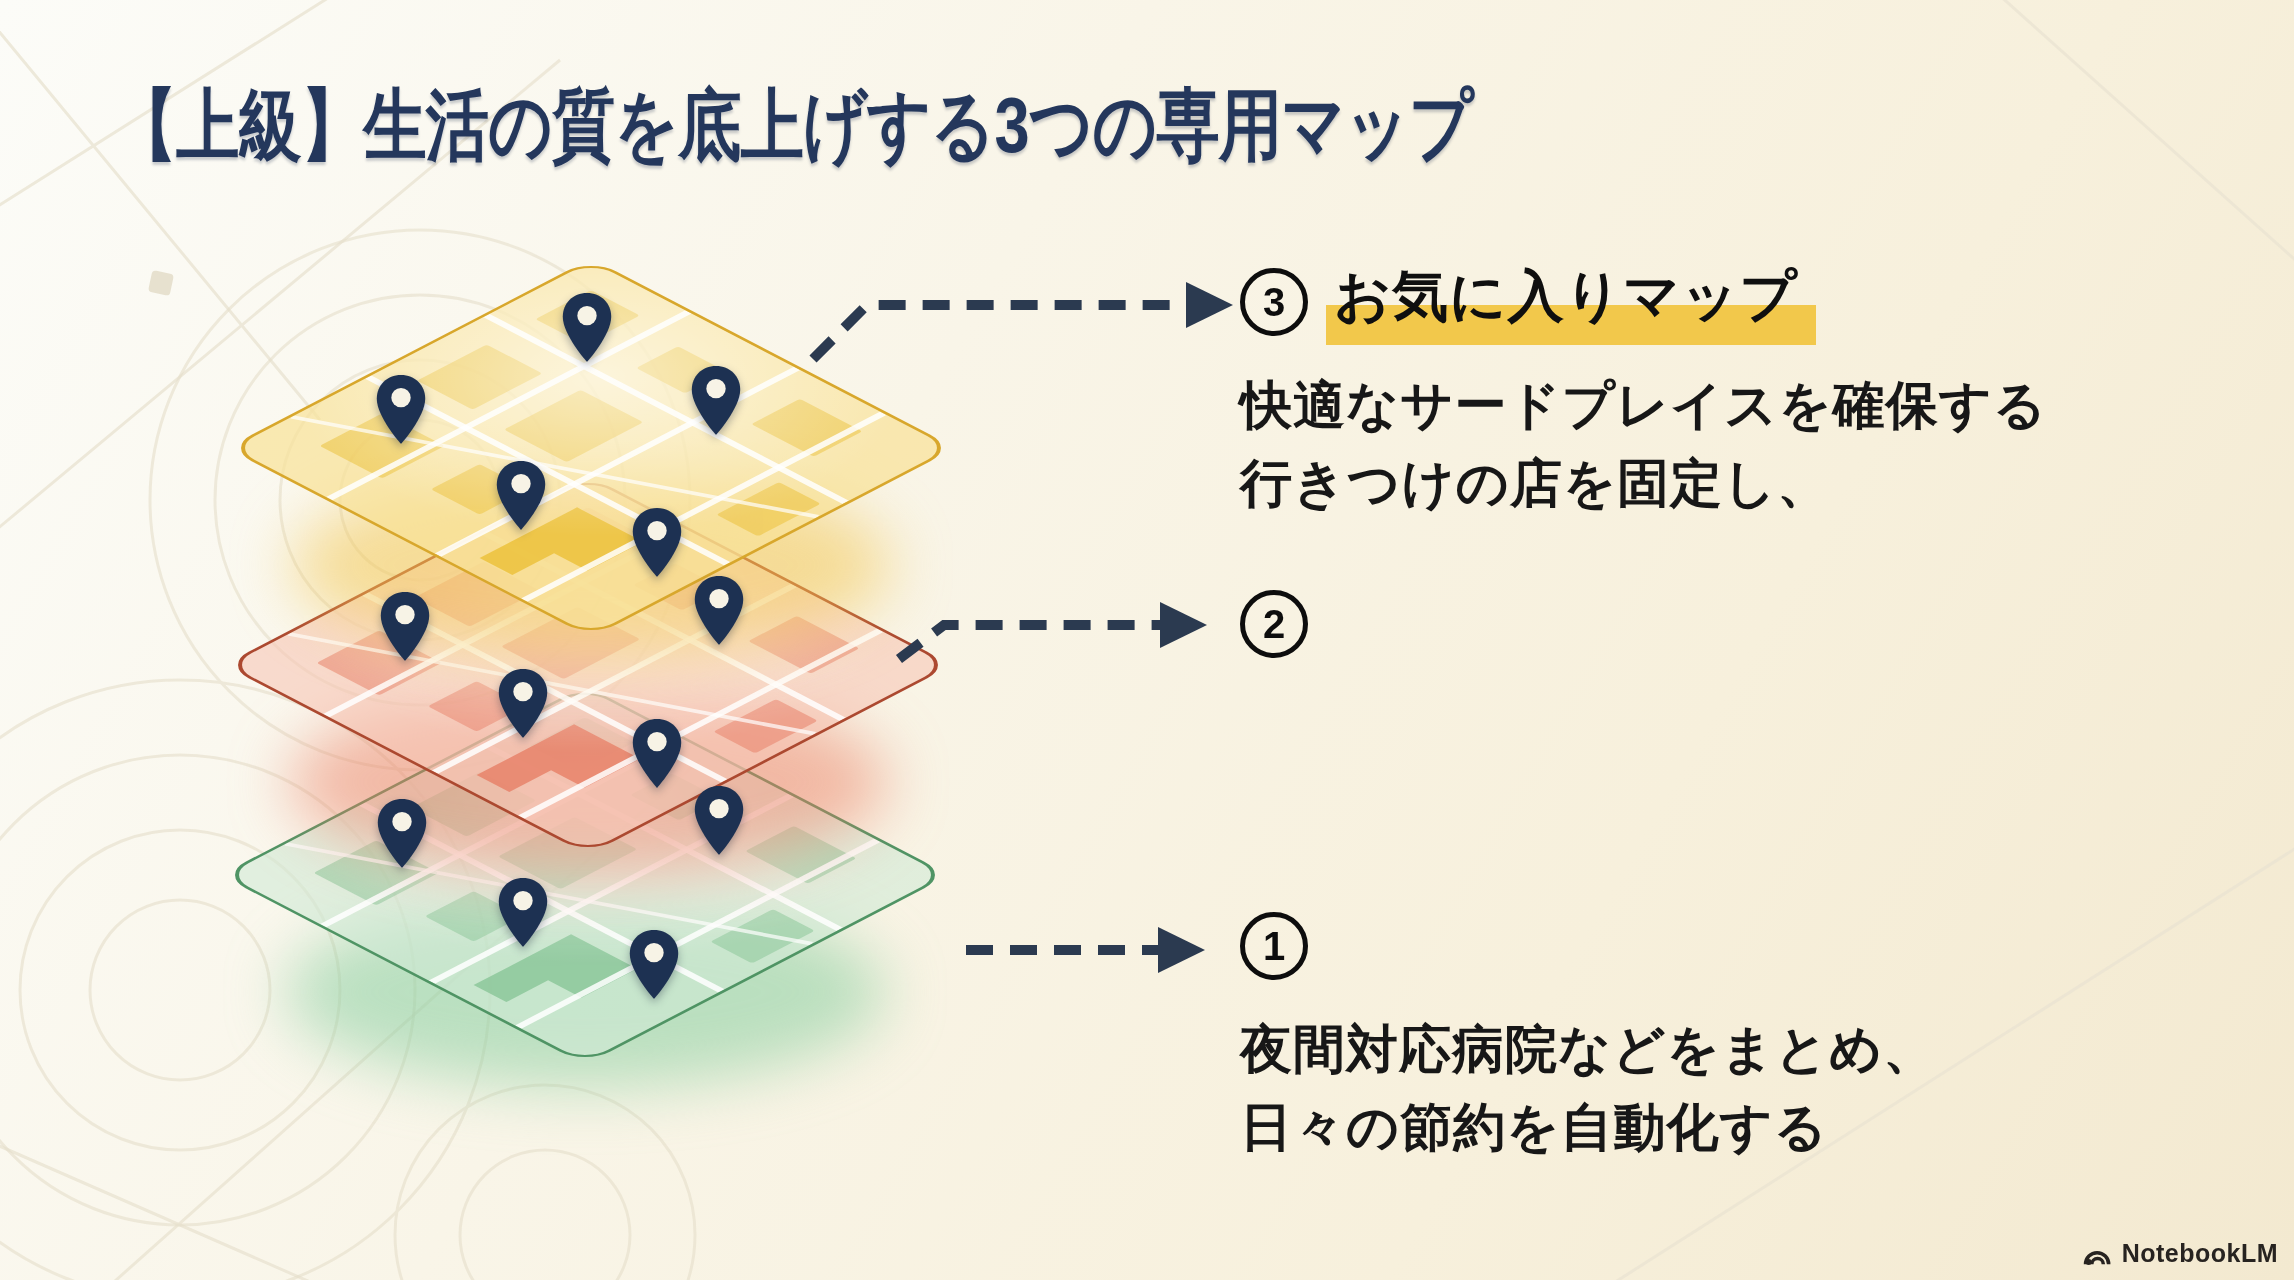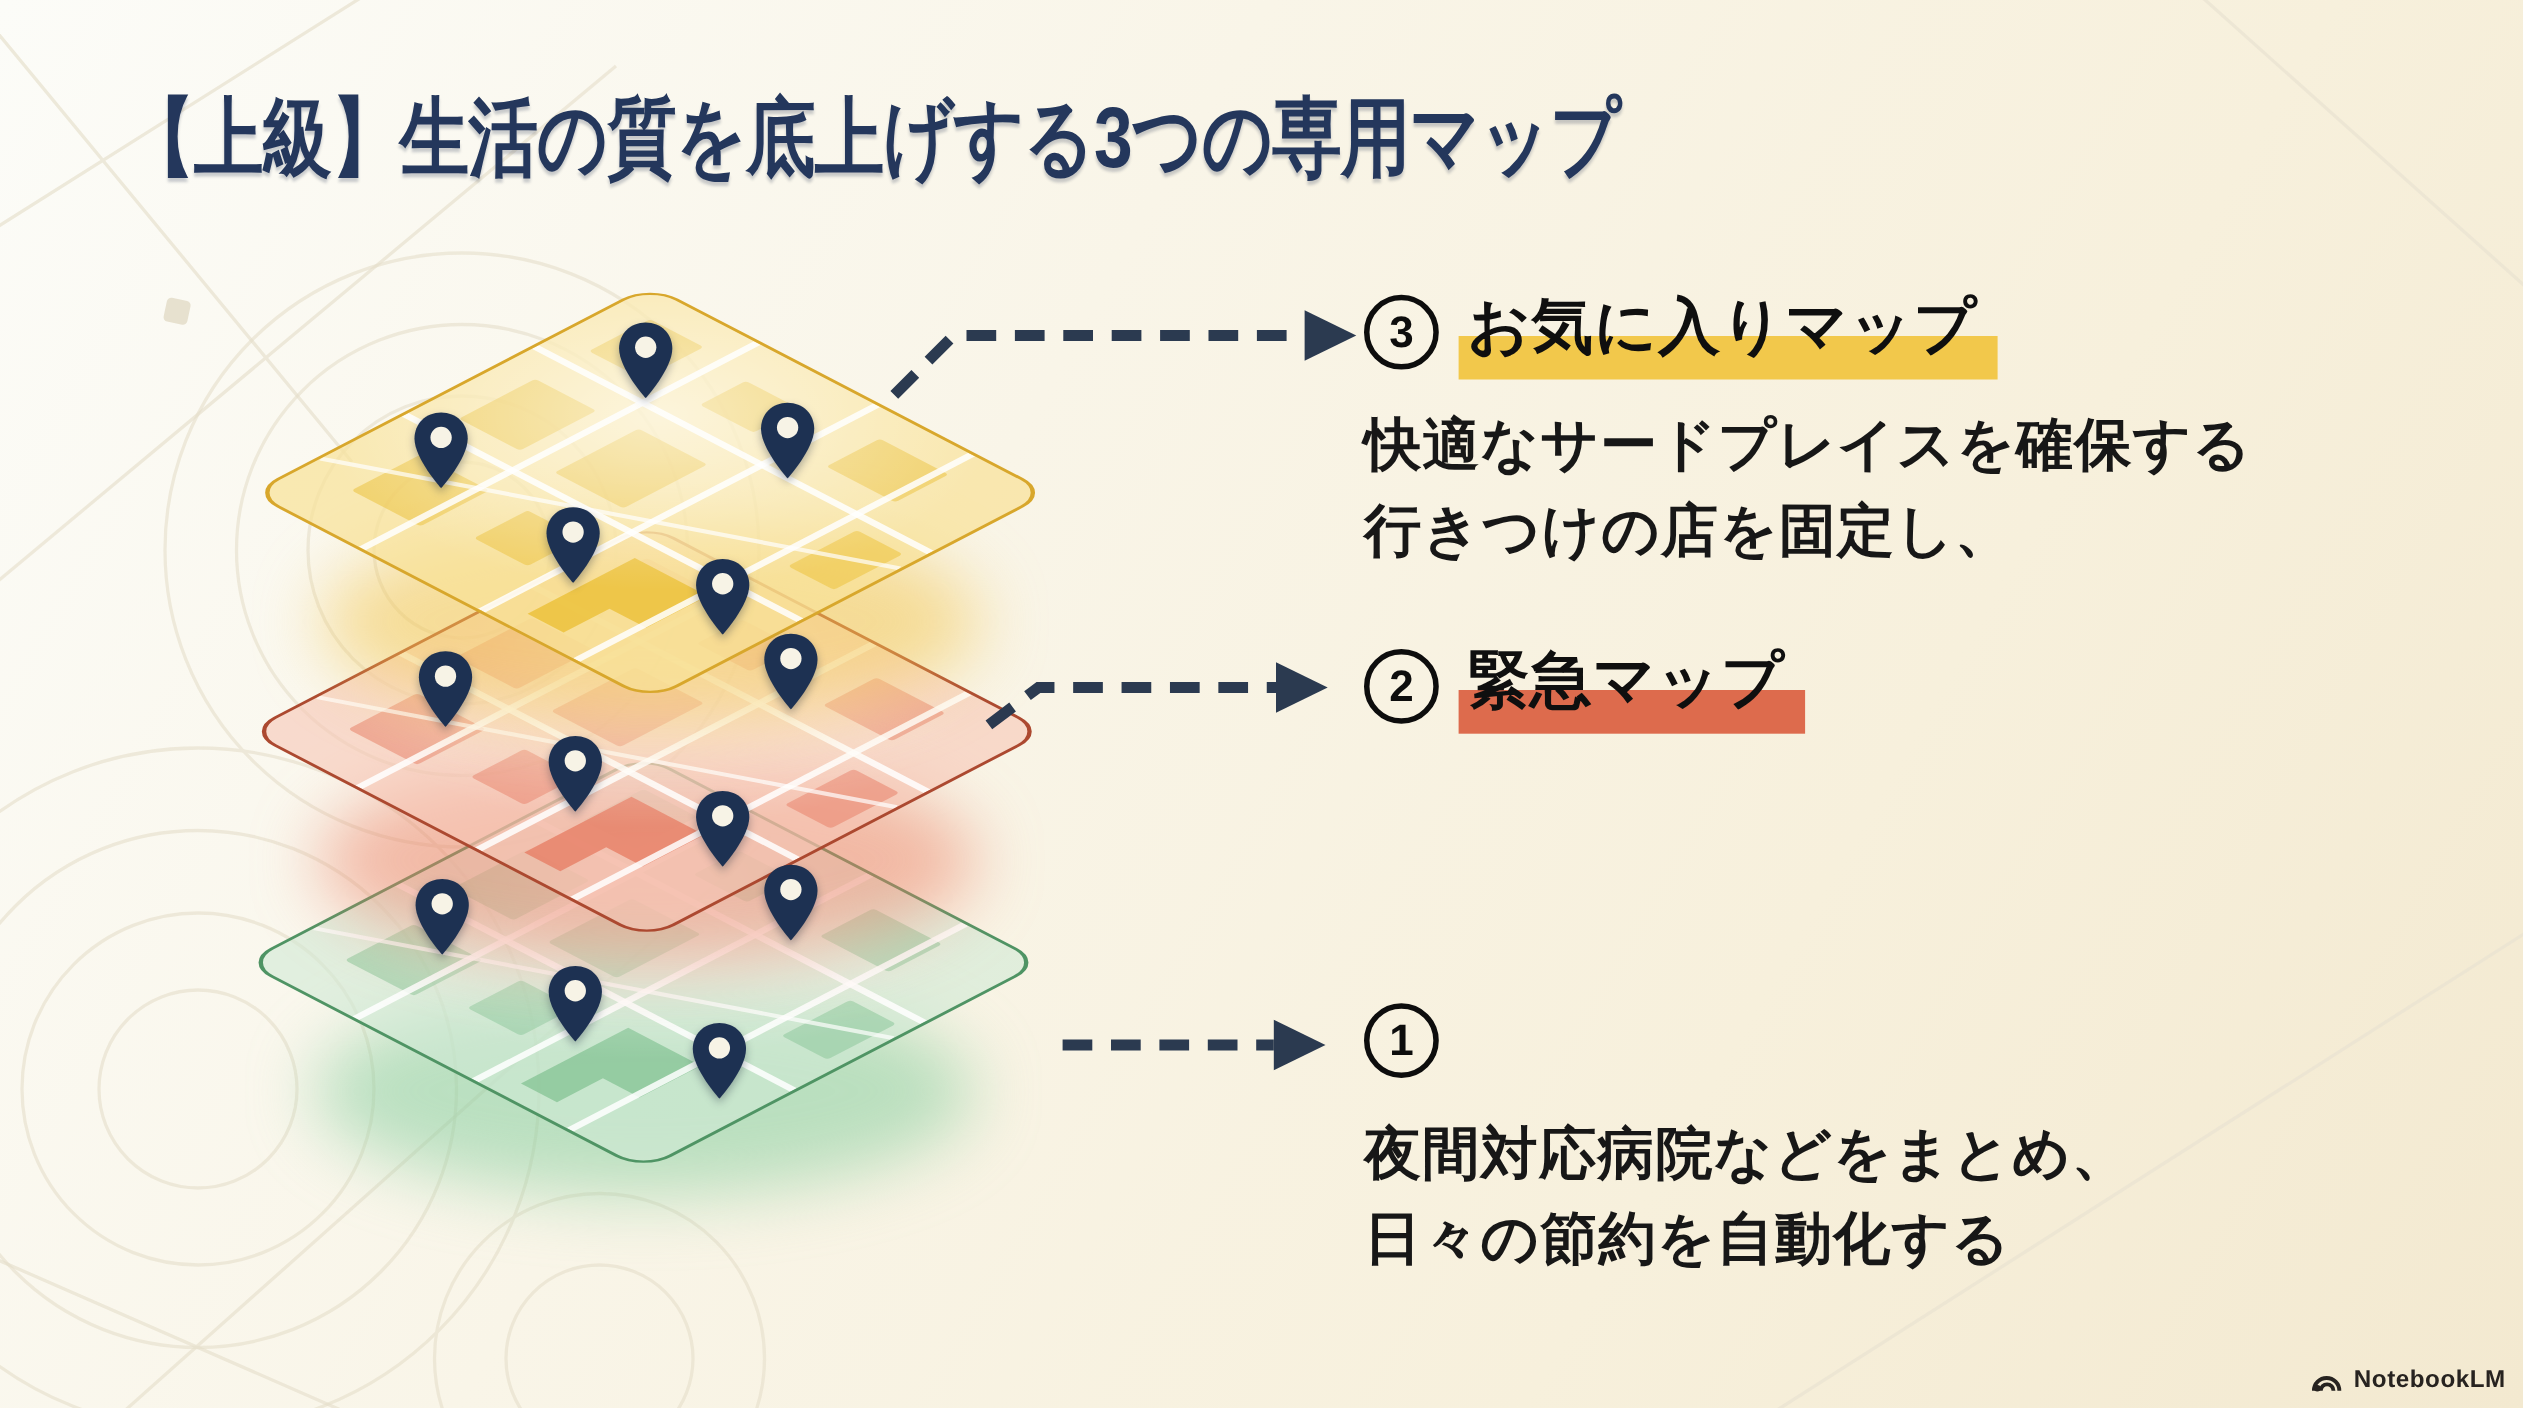--- a/index.html
+++ b/index.html
@@ -49,22 +49,22 @@
     font-size:40px;font-weight:800;color:#0d0d0d;line-height:1;
   }
   .headtext{
     font-size:56px;font-weight:700;color:#0f0f0f;white-space:nowrap;letter-spacing:1px;
     background:linear-gradient(to bottom,rgba(0,0,0,0) 54%,var(--hl) 54%);
     padding:0 18px 10px 8px;margin-left:-2px;
   }
   .desc{margin-top:26px;font-size:52px;font-weight:700;color:#171717;line-height:78px;white-space:nowrap;letter-spacing:1px;}
   
   .brand{
-    position:absolute;right:16px;bottom:12px;z-index:9;display:flex;align-items:flex-start;gap:8px;
-    color:#272320;font-size:22px;font-weight:700;letter-spacing:.5px;
+    position:absolute;right:16px;bottom:12px;z-index:9;display:flex;align-items:flex-end;gap:8px;
+    color:#272320;font-size:25px;font-weight:700;letter-spacing:.5px;
   }
   .hiddendefs{position:absolute;width:0;height:0;overflow:hidden;}
 </style>
 </head>
 <body>
 
 <div class="stage">
 
   <svg class="bgpattern" width="2294" height="1280" viewBox="0 0 2294 1280">
     <g stroke="#e9e3d1" stroke-width="3" fill="none" opacity=".75">
@@ -206,21 +206,20 @@
     </div>
     <div class="desc">
       <div>快適なサードプレイスを確保する</div>
       <div>行きつけの店を固定し、</div>
     </div>
   </div>
 
   <div class="sec sec-2">
     <div class="headrow">
       <span class="numcircle">2</span>
-      <span class="headtext" style="--hl: #dd6b4d;">緊急マップ</span>
     </div>
     <div class="desc">
     </div>
   </div>
 
   <div class="sec sec-1">
     <div class="headrow">
       <span class="numcircle">1</span>
     </div>
     <div class="desc">

